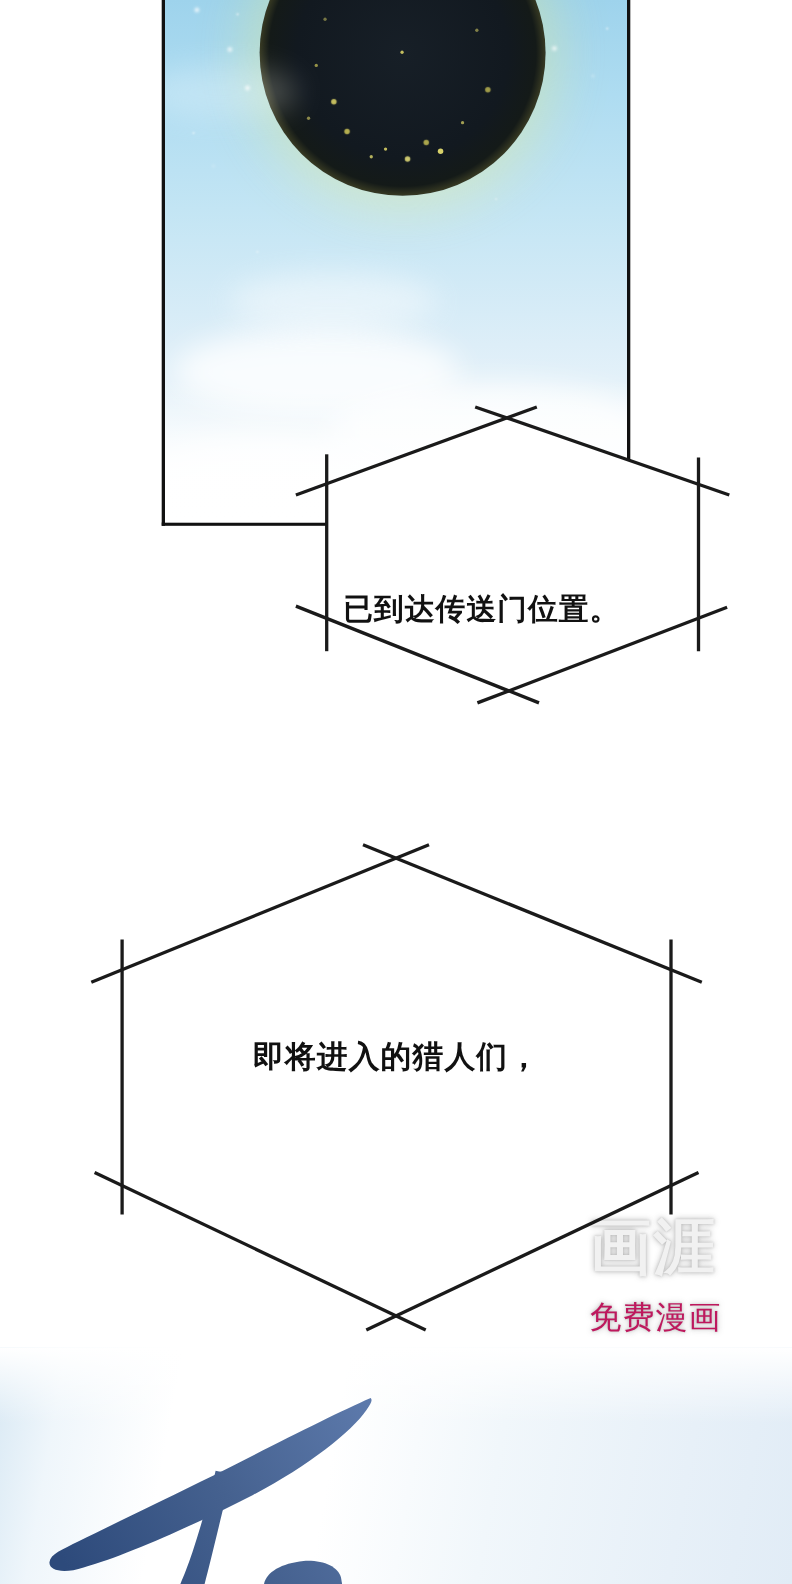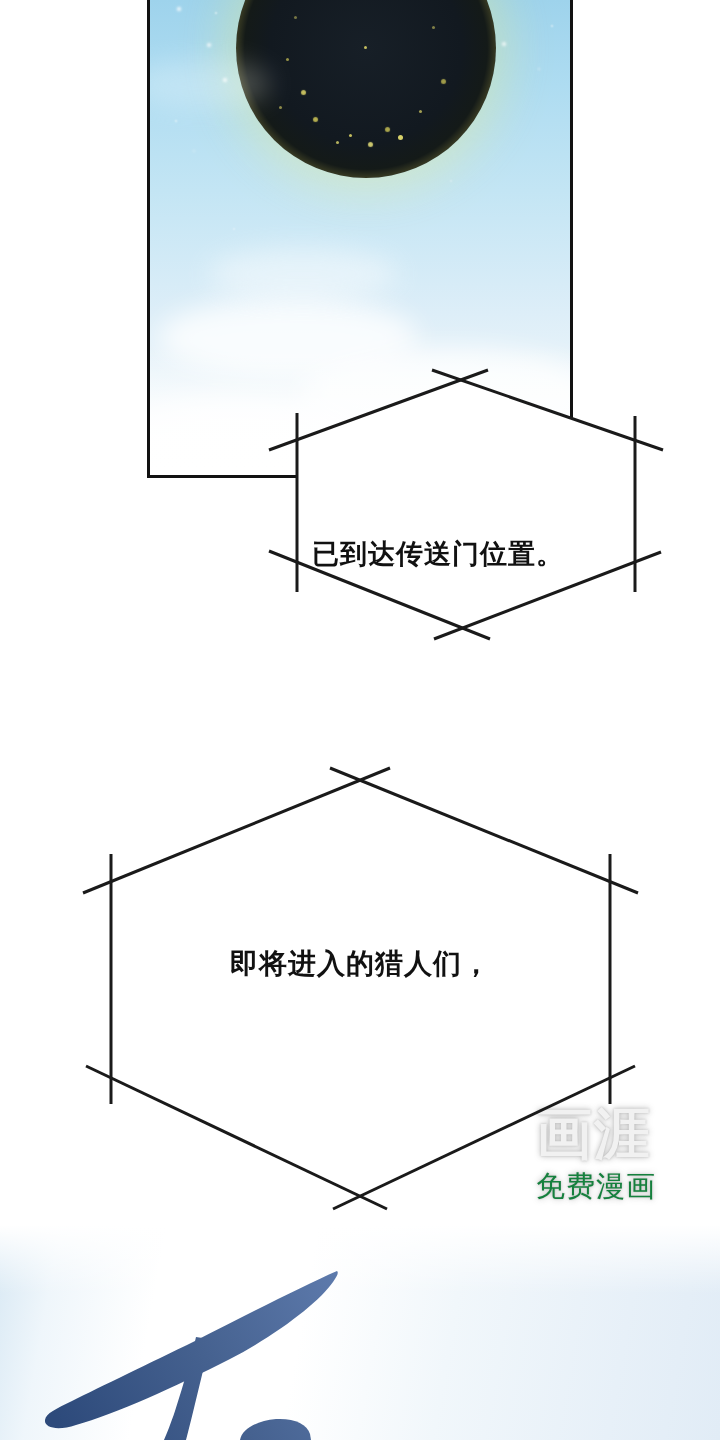--- a/index.html
+++ b/index.html
@@ -123,43 +123,43 @@
     font-weight: bold;
     text-align: center;
     letter-spacing: 1px;
   }
   .t1 {
     left: 297px; top: 495px; width: 282px;
     font-size: 27px; line-height: 34px; margin-top: 42px;
   }
   .t2 {
     left: 111px; top: 944px; width: 499px;
-    font-size: 28px; line-height: 39px;
+    font-size: 28px; line-height: 39px; font-family: Liberation Mono, monospace;
   }
 
   
   .watermark {
     position: absolute;
     left: 536px; top: 1104px;
     width: 180px;
     color: #f1f1f1;
     text-shadow: 0 0 6px rgba(168,168,168,.8), 0 0 2px rgba(195,195,195,.95);
     user-select: none;
   }
   .wm-brand {
     font-size: 56px;
     font-weight: bold;
     letter-spacing: 2px;
     line-height: 60px;
   }
   .wm-tag {
     font-size: 29px;
     letter-spacing: 1px;
-    margin-top: 3px;
-    color: #15803d;
+    margin-top: 14px;
+    color: #be185d;
   }
 </style>
 </head>
 <body>
 
 <div class="page">
 
   <div class="sky-panel">
     <div class="eclipse">
       <div class="speckles"></div>

